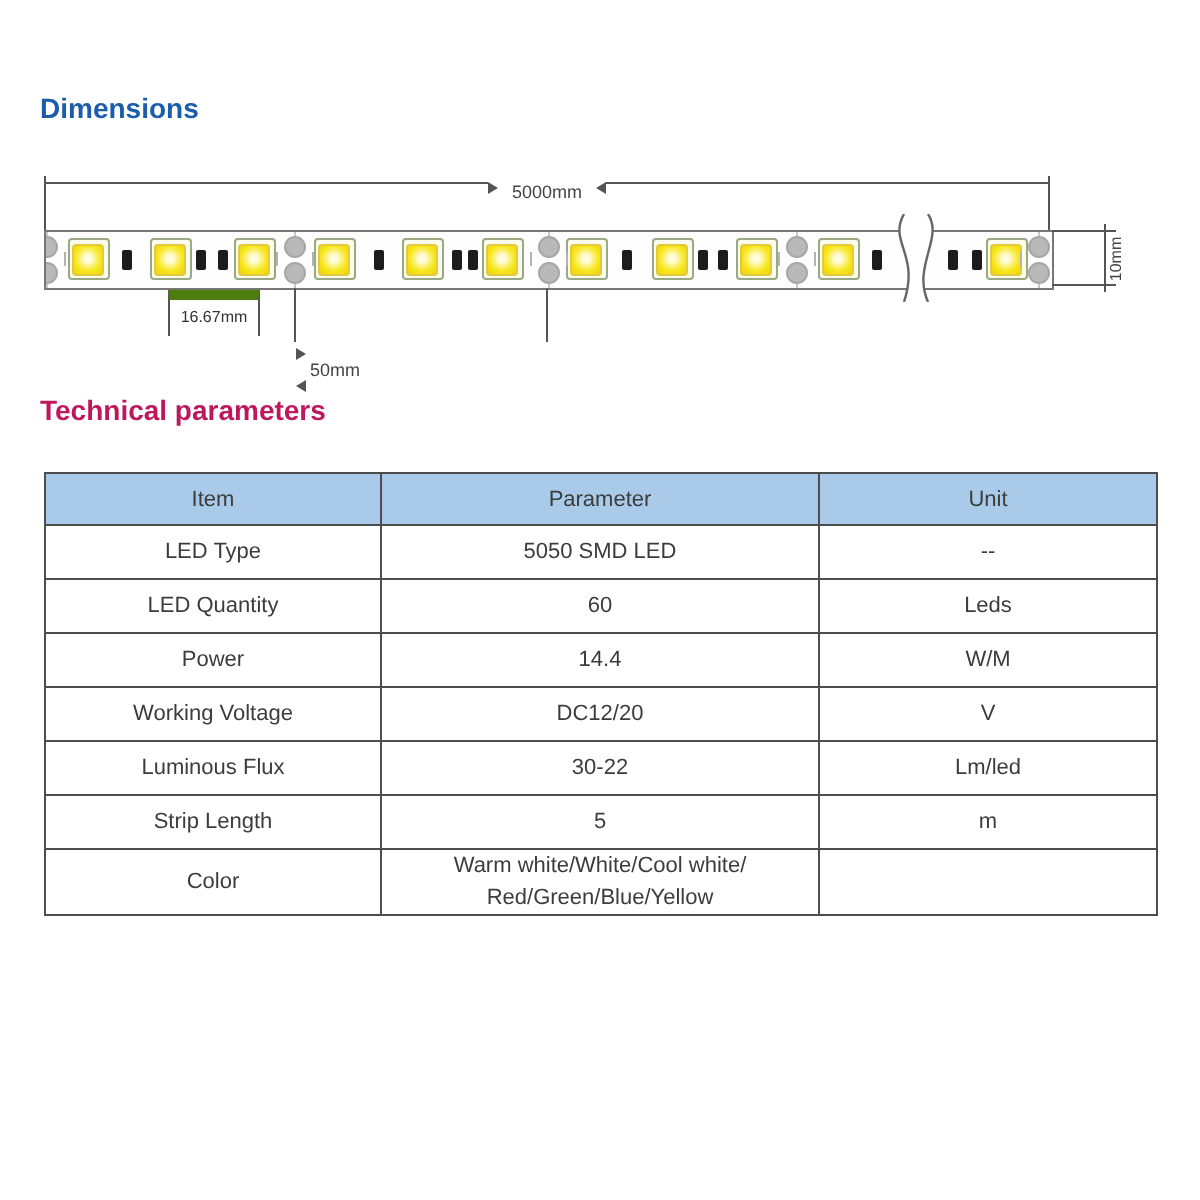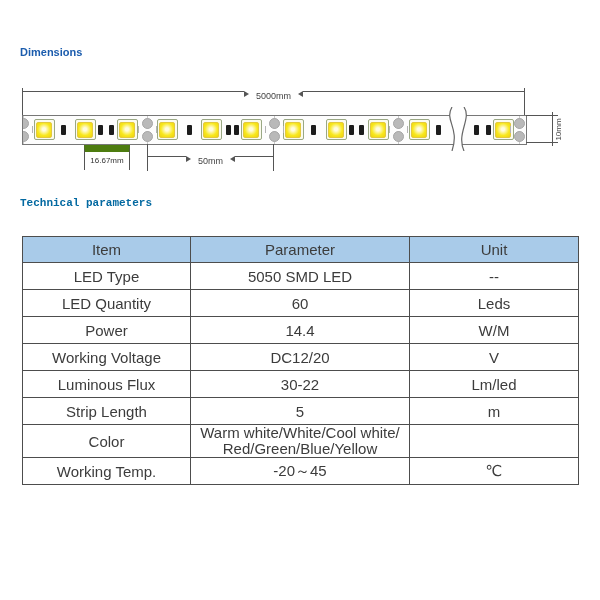--- a/index.html
+++ b/index.html
@@ -1,18 +1,18 @@
 <!DOCTYPE html>
 <html><head>
 <meta charset="utf-8">
 <style>
   html,body{margin:0;padding:0;background:#fff;}
   body{width:600px;height:600px;position:relative;overflow:hidden;
        font-family:"Liberation Sans","DejaVu Sans",sans-serif;color:#3c3c3c;}
-  .heading{position:absolute;left:20px;font-size:11px;font-weight:bold;color:#1b5cad;}
+  .heading{position:absolute;left:20px;font-size:14px;font-weight:bold;color:#1b5cad;}
   #h-dimensions{top:46px;}
   #h-technical{top:197px;}
 
   
   #diagram{position:absolute;left:0;top:85px;width:600px;height:110px;}
   .tick-v{position:absolute;width:1px;background:#555;}
   .dimline{position:absolute;display:flex;align-items:flex-start;height:10px;}
   .dline{flex:1;height:0;border-top:1px solid #555;}
   .arr-r{width:0;height:0;border-top:3px solid transparent;border-bottom:3px solid transparent;border-left:5px solid #555;}
   .arr-l{width:0;height:0;border-top:3px solid transparent;border-bottom:3px solid transparent;border-right:5px solid #555;}
@@ -22,32 +22,32 @@
   .led{position:absolute;top:3px;width:21px;height:21px;background:#fbfbee;
        border:1px solid #9aa884;border-radius:2px;box-sizing:border-box;
        display:flex;align-items:center;justify-content:center;}
   .led-chip{width:14px;height:14px;border-radius:2px;border:1px solid #e3c93e;
        background:radial-gradient(circle at 50% 45%, #fffce0 15%, #f8e81e 60%, #eed20e 100%);}
   .resistor{position:absolute;top:9px;width:5px;height:10px;background:#1c1c1c;border-radius:1px;}
   .pad{position:absolute;width:11px;height:11px;border-radius:50%;background:#b9b9b9;border:1px solid #a6a6a6;box-sizing:border-box;}
   .pmark{position:absolute;width:1px;height:7px;background:#b3b3b3;}
   .cutline{position:absolute;top:0;width:0;height:28px;border-left:1px dashed #c9c9c9;}
   #dim-pitch{position:absolute;left:84px;top:60px;width:44px;height:18px;
-      border-top:7px solid #4d7c0f;border-left:1px solid #555;border-right:1px solid #555;
+      border-top:5px solid #4d7c0f;border-left:1px solid #555;border-right:1px solid #555;
       font-size:8px;color:#333;text-align:center;line-height:17px;white-space:nowrap;}
   #break-svg{position:absolute;left:443px;top:22px;}
   #dim-width-label{position:absolute;left:551px;top:30px;width:14px;height:28px;
       display:flex;align-items:center;justify-content:center;}
   #dim-width-label span{transform:rotate(-90deg);font-size:8px;color:#444;white-space:nowrap;}
   .ext-h{position:absolute;height:1px;background:#555;}
 
   
   #spec-table{position:absolute;left:22px;top:236px;border-collapse:collapse;table-layout:fixed;}
   #spec-table td,#spec-table th{border:1px solid #4d4d4d;text-align:center;vertical-align:middle;
-      font-size:15px;font-weight:normal;color:#3c3c3c;padding:0;margin-left:12px;}
+      font-size:11px;font-weight:normal;color:#3c3c3c;padding:0;margin-left:12px;}
   #spec-table th{height:25px;}
   #spec-table td{height:26px;}
   tr.tall td{height:38px;}
   td.pre{white-space:pre-line;line-height:16px;}
   td.muted{color:#9a9a9a;font-size:10px;}
 </style>
 </head>
 <body>
 
 <div class="heading" id="h-dimensions" style="color: rgb(27, 92, 173);">Dimensions</div>
@@ -138,37 +138,37 @@
   <svg id="break-svg" width="30" height="44" viewBox="0 0 30 44">
     <path d="M9,0 C1,14 17,20 9,44 L21,44 C13,26 29,12 21,0 Z" fill="#ffffff" stroke="none"></path>
     <path d="M9,0 C1,14 17,20 9,44" fill="none" stroke="#666" stroke-width="1.2"></path>
     <path d="M21,0 C29,12 13,26 21,44" fill="none" stroke="#666" stroke-width="1.2"></path>
   </svg>
 
   <div id="dim-pitch">16.67mm</div>
 
   <div class="tick-v" style="left:147px;top:59px;height:27px;"></div>
   <div class="tick-v" style="left:273px;top:59px;height:27px;"></div>
-  <div class="dimline" style="left:148px;top:71px;width:125px;">
+  <div class="dimline" style="left:148px;top:88px;width:125px;flex-direction:column;">
     <div class="dline"></div>
       <div class="arr-r"></div>
     <div class="dim-label">50mm</div>
     <div class="arr-l"></div>
       <div class="dline"></div>
   </div>
 
   <div class="ext-h" style="left:526px;top:30px;width:32px;"></div>
   <div class="ext-h" style="left:526px;top:57px;width:32px;"></div>
   <div class="tick-v" style="left:552px;top:27px;height:34px;"></div>
   <div id="dim-width-label">
       <span>10mm</span>
     </div>
 </div>
 
-<div class="heading" id="h-technical" style="color: #0369a1; font-family: Liberation Mono, monospace;">Technical parameters</div>
+<div class="heading" id="h-technical" style="color: #be185d;">Technical parameters</div>
 
 <table id="spec-table">
   <colgroup>
       <col style="width:168px">
       <col style="width:219px">
       <col style="width:169px">
     </colgroup>
   <tbody>
       <tr>
     <th style="background: rgb(169, 203, 233);">Item</th>
@@ -204,19 +204,14 @@
     <td>Strip Length</td>
     <td>5</td>
     <td>m</td>
   </tr>
   <tr class="tall">
     <td>Color</td>
     <td class="pre">Warm white/White/Cool white/
 Red/Green/Blue/Yellow</td>
     <td></td>
   </tr>
-  <tr>
-    <td>Working Temp.</td>
-    <td>-20～45</td>
-    <td class="muted">℃</td>
-  </tr>
 </tbody>
   </table>
 
 </body></html>

